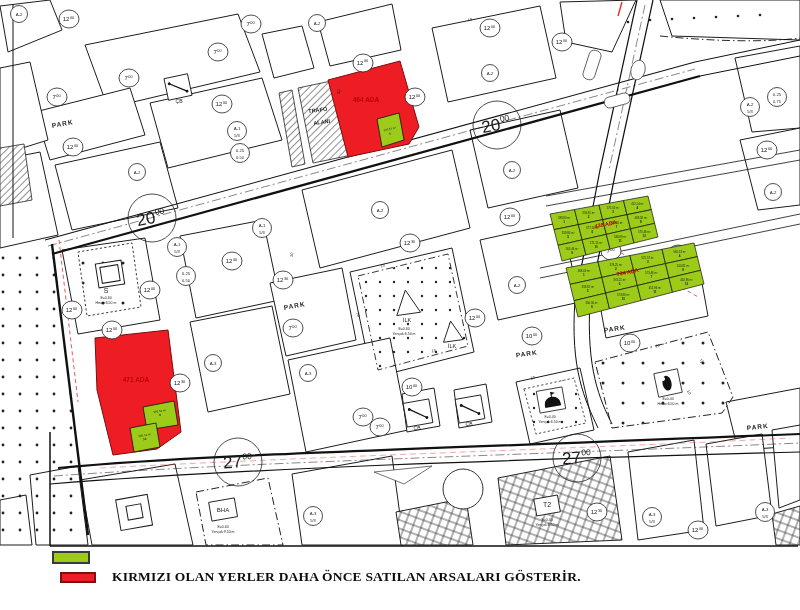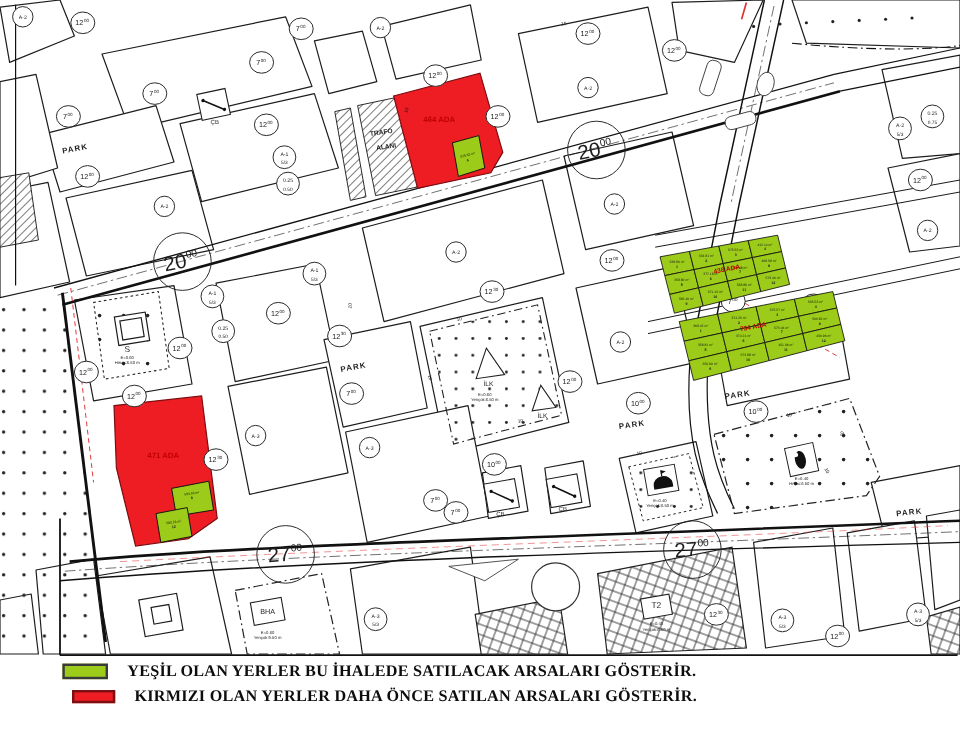--- a/index.html
+++ b/index.html
@@ -427,21 +427,20 @@
       <text x="160" y="416" font-size="3" text-anchor="middle" fill="#1d1d1d" transform="rotate(-8 160 416)" font-weight="bold">8</text>
       <text x="145" y="436" font-size="2.8" text-anchor="middle" fill="#1d1d1d" transform="rotate(-8 145 436)">580.16 m²</text>
       <text x="145" y="440" font-size="3" text-anchor="middle" fill="#1d1d1d" transform="rotate(-8 145 440)" font-weight="bold">12</text>
       <text x="390" y="130" font-size="2.8" text-anchor="middle" fill="#1d1d1d" transform="rotate(-14 390 130)">575.53 m²</text>
       <text x="390" y="134.5" font-size="3" text-anchor="middle" fill="#1d1d1d" transform="rotate(-14 390 134.5)" font-weight="bold">4</text>
     </svg>
 
 <div class="legend">
   <div class="legend-row">
     <div class="sw" style="background: rgb(156, 203, 25);"></div>
-    <div class="legend-text">YEŞİL OLAN YERLER BU İHALEDE SATILACAK ARSALARI GÖSTERİR.</div>
   </div>
   <div class="legend-row r2">
     <div class="sw red" style="background: rgb(238, 28, 35);"></div>
     <div class="legend-text">KIRMIZI OLAN YERLER DAHA ÖNCE SATILAN ARSALARI GÖSTERİR.</div>
   </div>
 </div>
 
 </div>
 
 </body></html>

